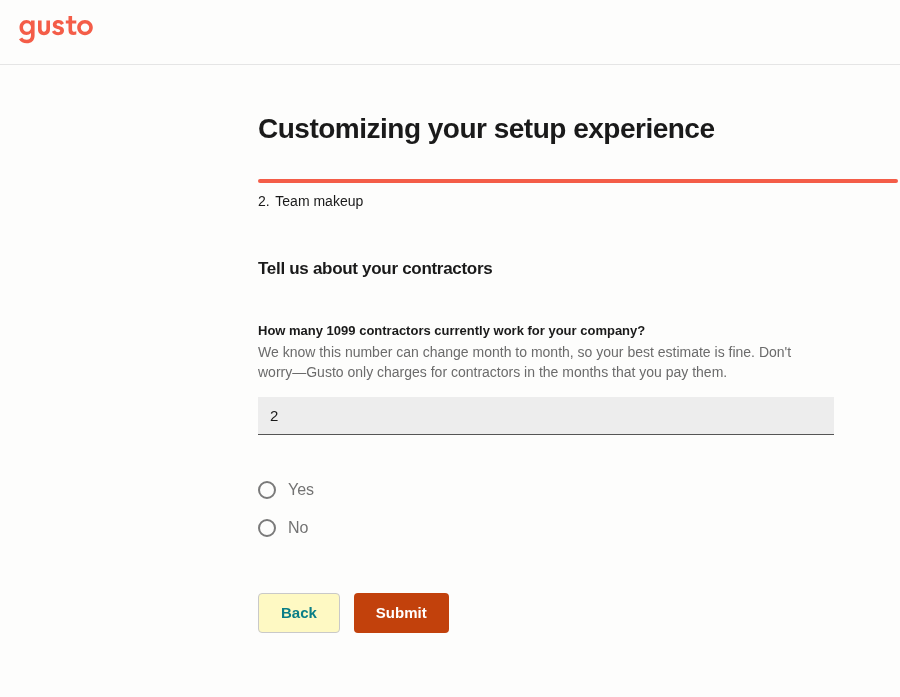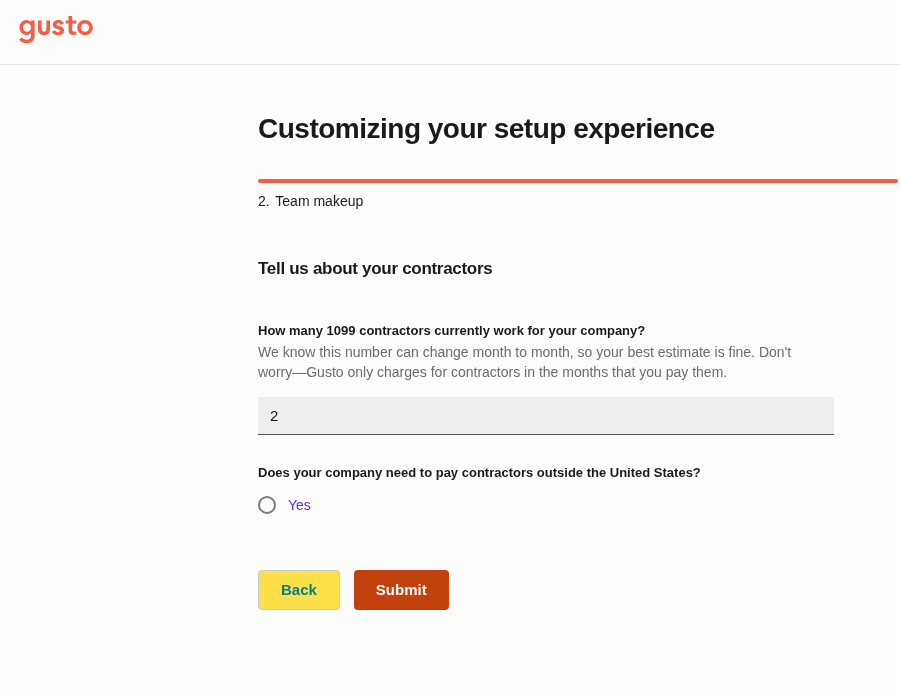--- a/index.html
+++ b/index.html
@@ -104,42 +104,42 @@
     cursor: pointer;
   }
   .radio-circle {
     width: 18px;
     height: 18px;
     border: 2px solid #7a7a7a;
     border-radius: 50%;
     flex-shrink: 0;
   }
   .radio-text {
-    font-size: 14px;
-    color: #6d28d9;
+    font-size: 16px;
+    color: #737373;
   }
   .actions {
     display: flex;
     gap: 14px;
     margin-top: 56px;
   }
   .btn {
     height: 40px;
     padding: 0 22px;
     border-radius: 4px;
     font-size: 15px;
     font-weight: 600;
     cursor: pointer;
     border: none;
     display: inline-flex;
     align-items: center;
     justify-content: center;
   }
   .btn-secondary {
-    background: #fde047;
+    background: #fef9c3;
     color: #0a7e87;
     border: 1px solid #c9c9c9;
   }
   .btn-primary {
     background: #c2410c;
     color: #fff;
   }
 </style>
 </head>
 <body>
@@ -180,26 +180,29 @@
 
     <h2 class="section-title">Tell us about your contractors</h2>
 
     <div>
       <div class="field-label">How many 1099 contractors currently work for your company?</div>
       <div class="field-help">We know this number can change month to month, so your best estimate is fine. Don't worry—Gusto only charges for contractors in the months that you pay them.</div>
       <input class="number-input" type="text" value="2" style="">
     </div>
 
     <div>
-      <div class="field-label">Does your company need to pay contractors outside the United States?</div>
       <div class="radio-group">
         <label class="radio-row">
           <span class="radio-circle"></span>
           <span class="radio-text">Yes</span>
         </label>
+        <label class="radio-row">
+          <span class="radio-circle"></span>
+          <span class="radio-text">No</span>
+        </label>
       </div>
     </div>
 
     <div class="actions">
       <button class="btn btn-secondary">Back</button>
       <button class="btn btn-primary">Submit</button>
     </div>
 
   </div>
 </div>

